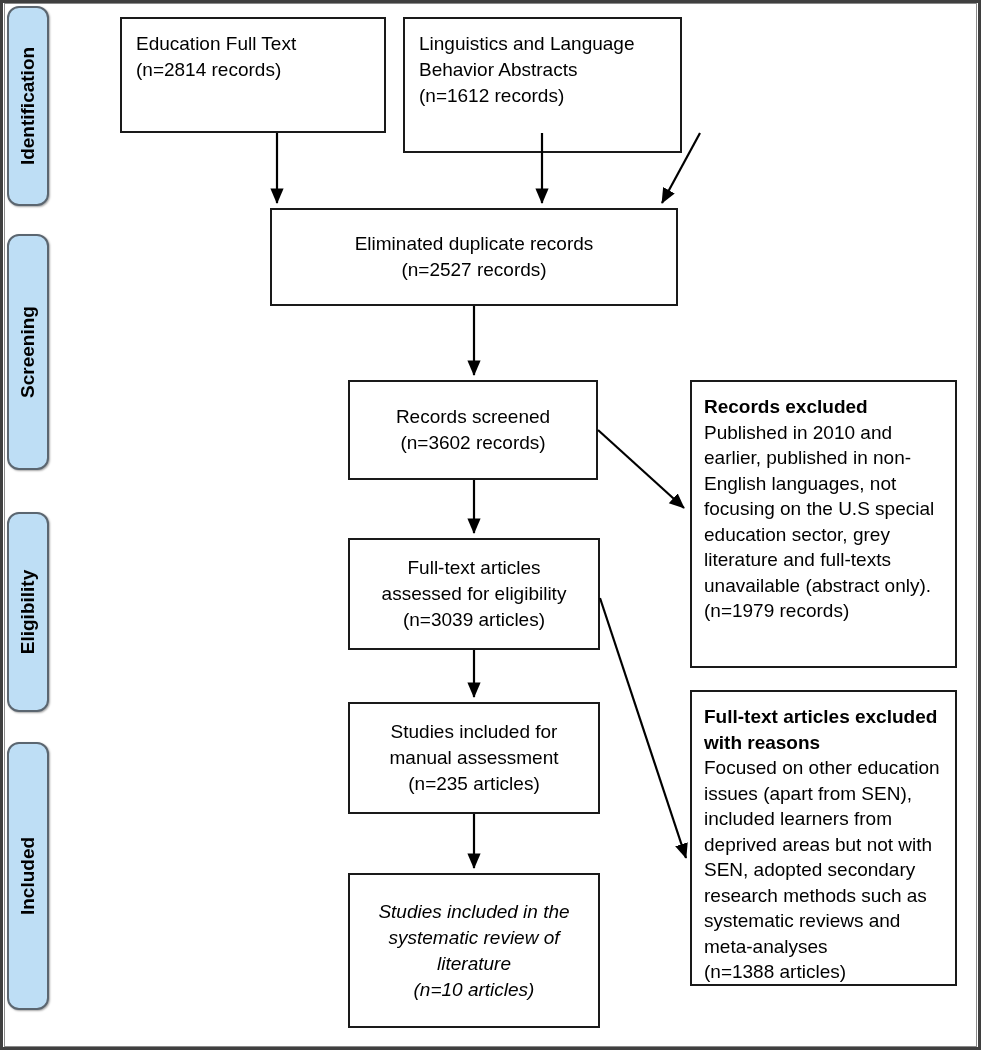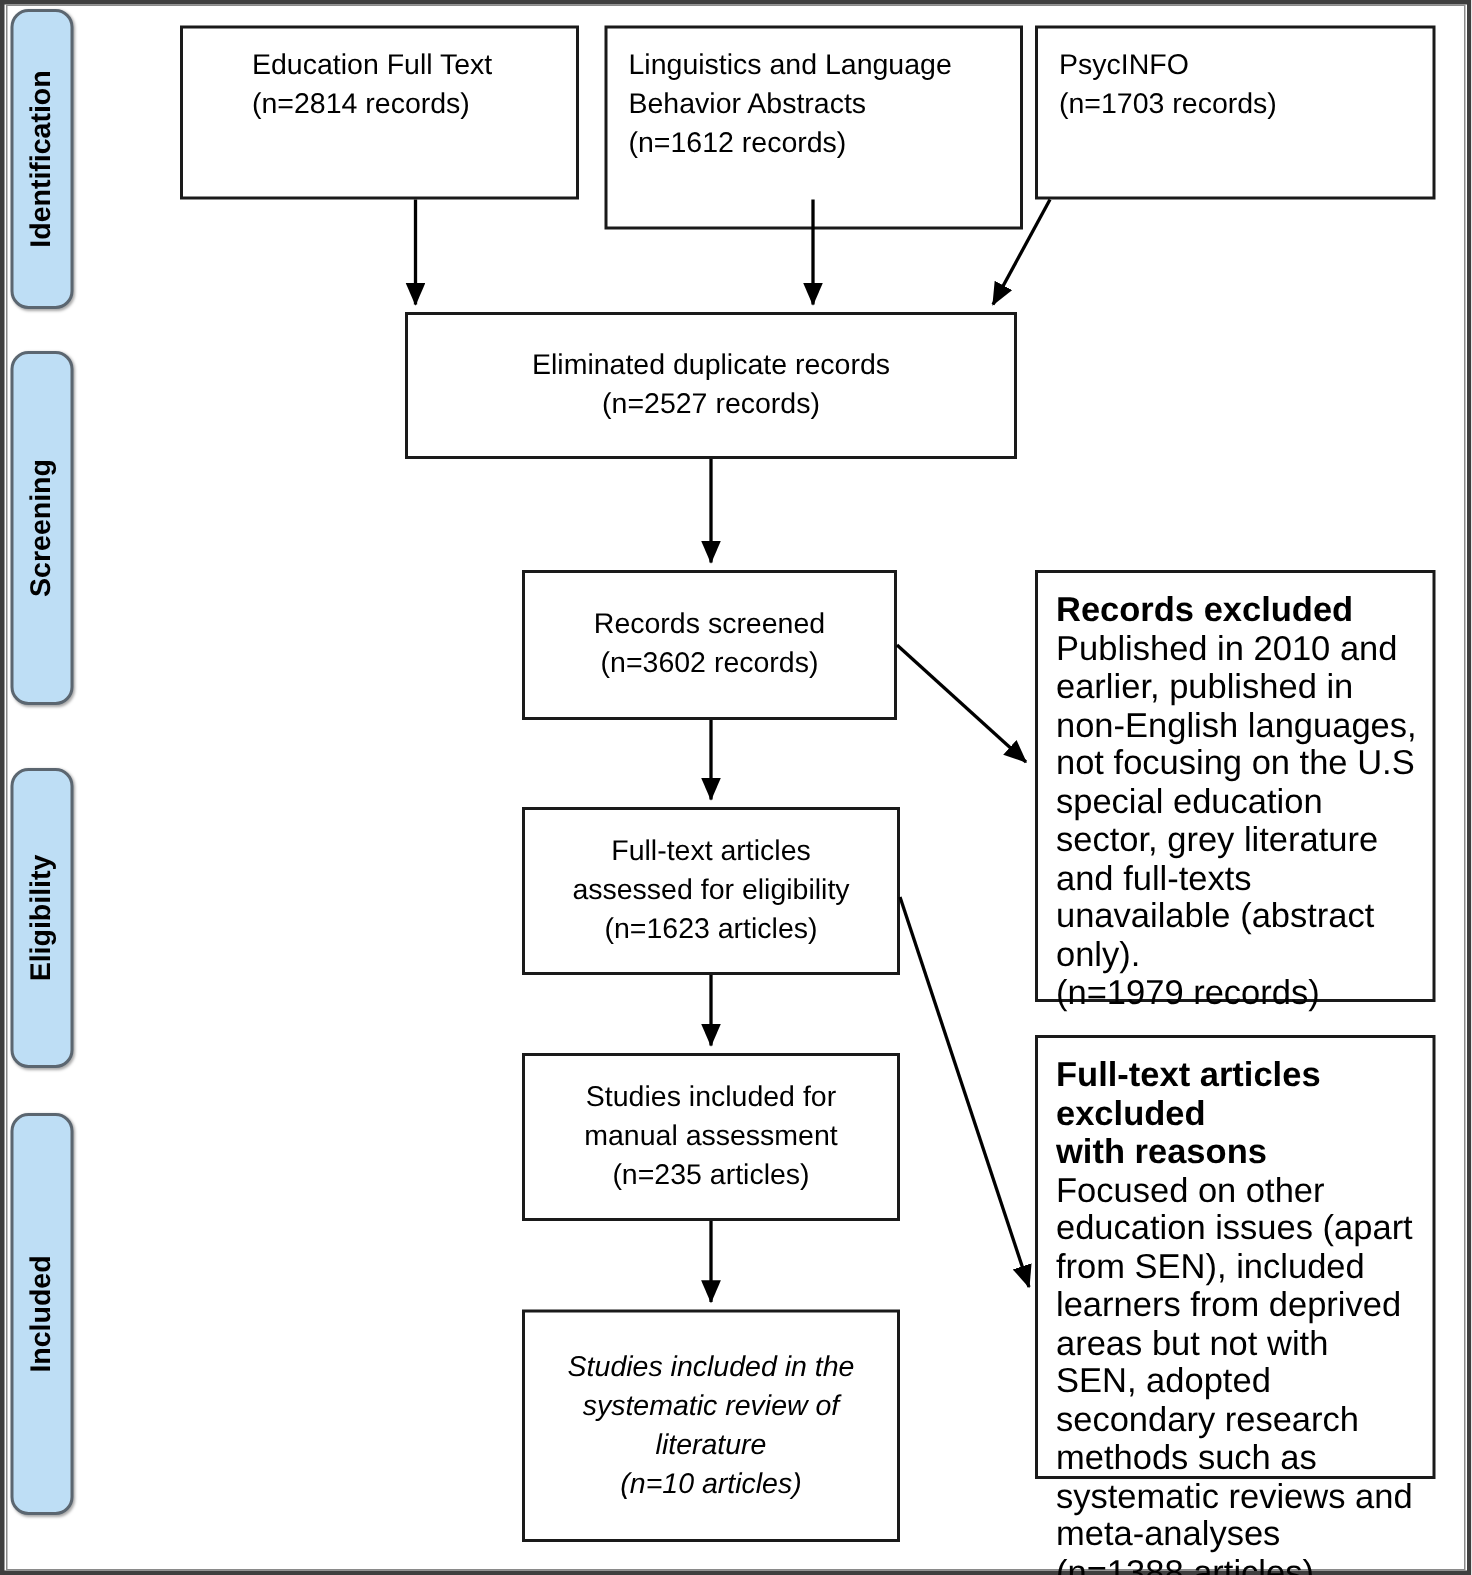--- a/index.html
+++ b/index.html
@@ -84,21 +84,21 @@
   }
   .box.left-top .box-inner {
     padding: 12px 0 0 14px;
     text-align: left;
   }
   .box.sidebox .box-inner {
     padding: 12px 10px 0 12px;
     text-align: left;
   }
   .box.sidebox .line {
-    font-size: 23px;
+    font-size: 19px;
     line-height: 25.5px;
   }
   .bold {
     font-weight: bold;
   }
 
   
   #connectors {
     position: absolute;
     left: 0; top: 0;
@@ -123,41 +123,35 @@
   </div>
 
   <div class="stage" style="left:7px; top:512px; width:42px; height:200px;">
     <span class="stage-label">Eligibility</span>
   </div>
 
   <div class="stage" style="left:7px; top:742px; width:42px; height:268px;">
     <span class="stage-label">Included</span>
   </div>
 
-  <div class="box left-top" style="left:120px; top:17px; width:266px; height:116px;padding-left:32px;">
+  <div class="box left-top" style="left:120px; top:17px; width:266px; height:116px;">
     <div class="box-inner">
       <div class="line">Education Full Text</div>
       <div class="line">(n=2814 records)</div>
     </div>
   </div>
 
   <div class="box left-top" style="left:403px; top:17px; width:279px; height:136px;">
     <div class="box-inner">
       <div class="line">Linguistics and Language</div>
       <div class="line">Behavior Abstracts</div>
       <div class="line">(n=1612 records)</div>
     </div>
   </div>
 
-  <div class="box left-top" style="left:690px; top:17px; width:267px; height:116px;">
-    <div class="box-inner">
-      <div class="line">PsycINFO</div>
-      <div class="line">(n=1703 records)</div>
-    </div>
-  </div>
 
   <div class="box centered" style="left:270px; top:208px; width:408px; height:98px;">
     <div class="box-inner">
       <div class="line">Eliminated duplicate records</div>
       <div class="line">(n=2527 records)</div>
     </div>
   </div>
 
   <div class="box centered" style="left:348px; top:380px; width:250px; height:100px;">
     <div class="box-inner">
@@ -171,21 +165,21 @@
       <div class="line bold">Records excluded</div>
       <div class="line">Published in 2010 and earlier, published in non-English languages, not focusing on the U.S special education sector, grey literature and full-texts unavailable (abstract only).</div>
       <div class="line">(n=1979 records)</div>
     </div>
   </div>
 
   <div class="box centered" style="left:348px; top:538px; width:252px; height:112px;">
     <div class="box-inner">
       <div class="line">Full-text articles</div>
       <div class="line">assessed for eligibility</div>
-      <div class="line">(n=1623 articles)</div>
+      <div class="line">(n=3039 articles)</div>
     </div>
   </div>
 
   <div class="box sidebox" style="left:690px; top:690px; width:267px; height:296px;">
     <div class="box-inner">
       <div class="line bold">Full-text articles excluded</div>
       <div class="line bold">with reasons</div>
       <div class="line">Focused on other education issues (apart from SEN), included learners from deprived areas but not with SEN, adopted secondary research methods such as systematic reviews and meta-analyses</div>
       <div class="line">(n=1388 articles)</div>
     </div>

